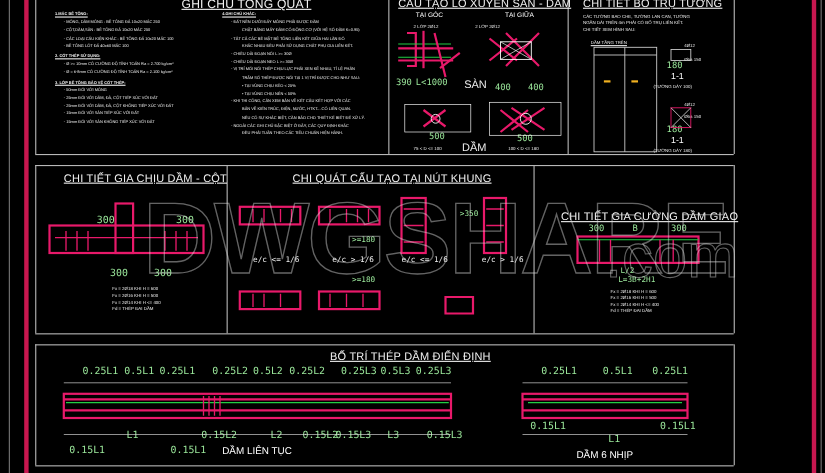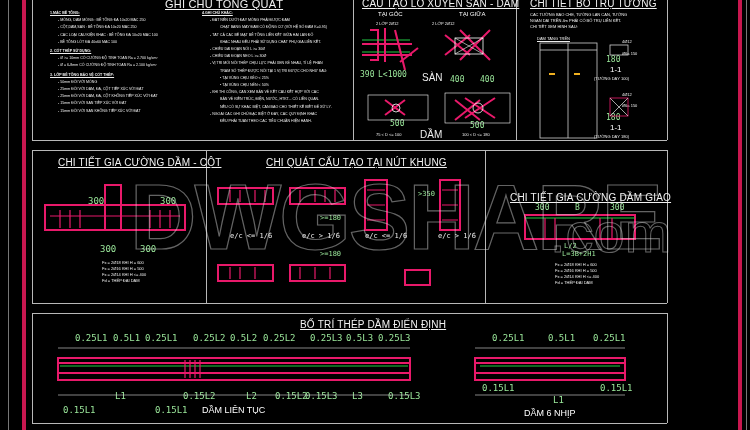--- a/index.html
+++ b/index.html
@@ -106,21 +106,21 @@
 <div class="small" style="left:622px;top:51px;">Ø6a 150</div>
 <div class="dim" style="left:606px;top:55px;font-size:8px;">180</div>
 <div class="lbl" style="left:610px;top:65px;font-size:8px;">1-1</div>
 <div class="small" style="left:594px;top:76px;">(TƯỜNG DÀY 100)</div>
 <div class="small" style="left:622px;top:92px;">4Ø12</div>
 <div class="small" style="left:622px;top:103px;">Ø6a 150</div>
 <div class="dim" style="left:606px;top:113px;font-size:8px;">180</div>
 <div class="lbl" style="left:610px;top:123px;font-size:8px;">1-1</div>
 <div class="small" style="left:594px;top:134px;">(TƯỜNG DÀY 180)</div>
 
-<div class="title" style="left:58px;top:157px;">CHI TIẾT GIA CƯỜNG DẦM - CỘT</div>
+<div class="title" style="left:58px;top:157px;">CHI TIẾT GIA CHỊU DẦM - CỘT</div>
 <div class="dim" style="left:88px;top:196px;">300</div>
 <div class="dim" style="left:160px;top:196px;">300</div>
 <div class="dim" style="left:100px;top:244px;">300</div>
 <div class="dim" style="left:140px;top:244px;">300</div>
 <div class="small" style="left:102px;top:260px;">Fx = 2Ø18 KHI H = 600</div>
 <div class="small" style="left:102px;top:266px;">Fx = 2Ø16 KHI H = 500</div>
 <div class="small" style="left:102px;top:272px;">Fx = 2Ø14 KHI H &lt;= 400</div>
 <div class="small" style="left:102px;top:278px;">Fd = THÉP ĐAI DẦM</div>
 
 <div class="title" style="left:266px;top:157px;">CHI QUÁT CẤU TẠO TẠI NÚT KHUNG</div>

